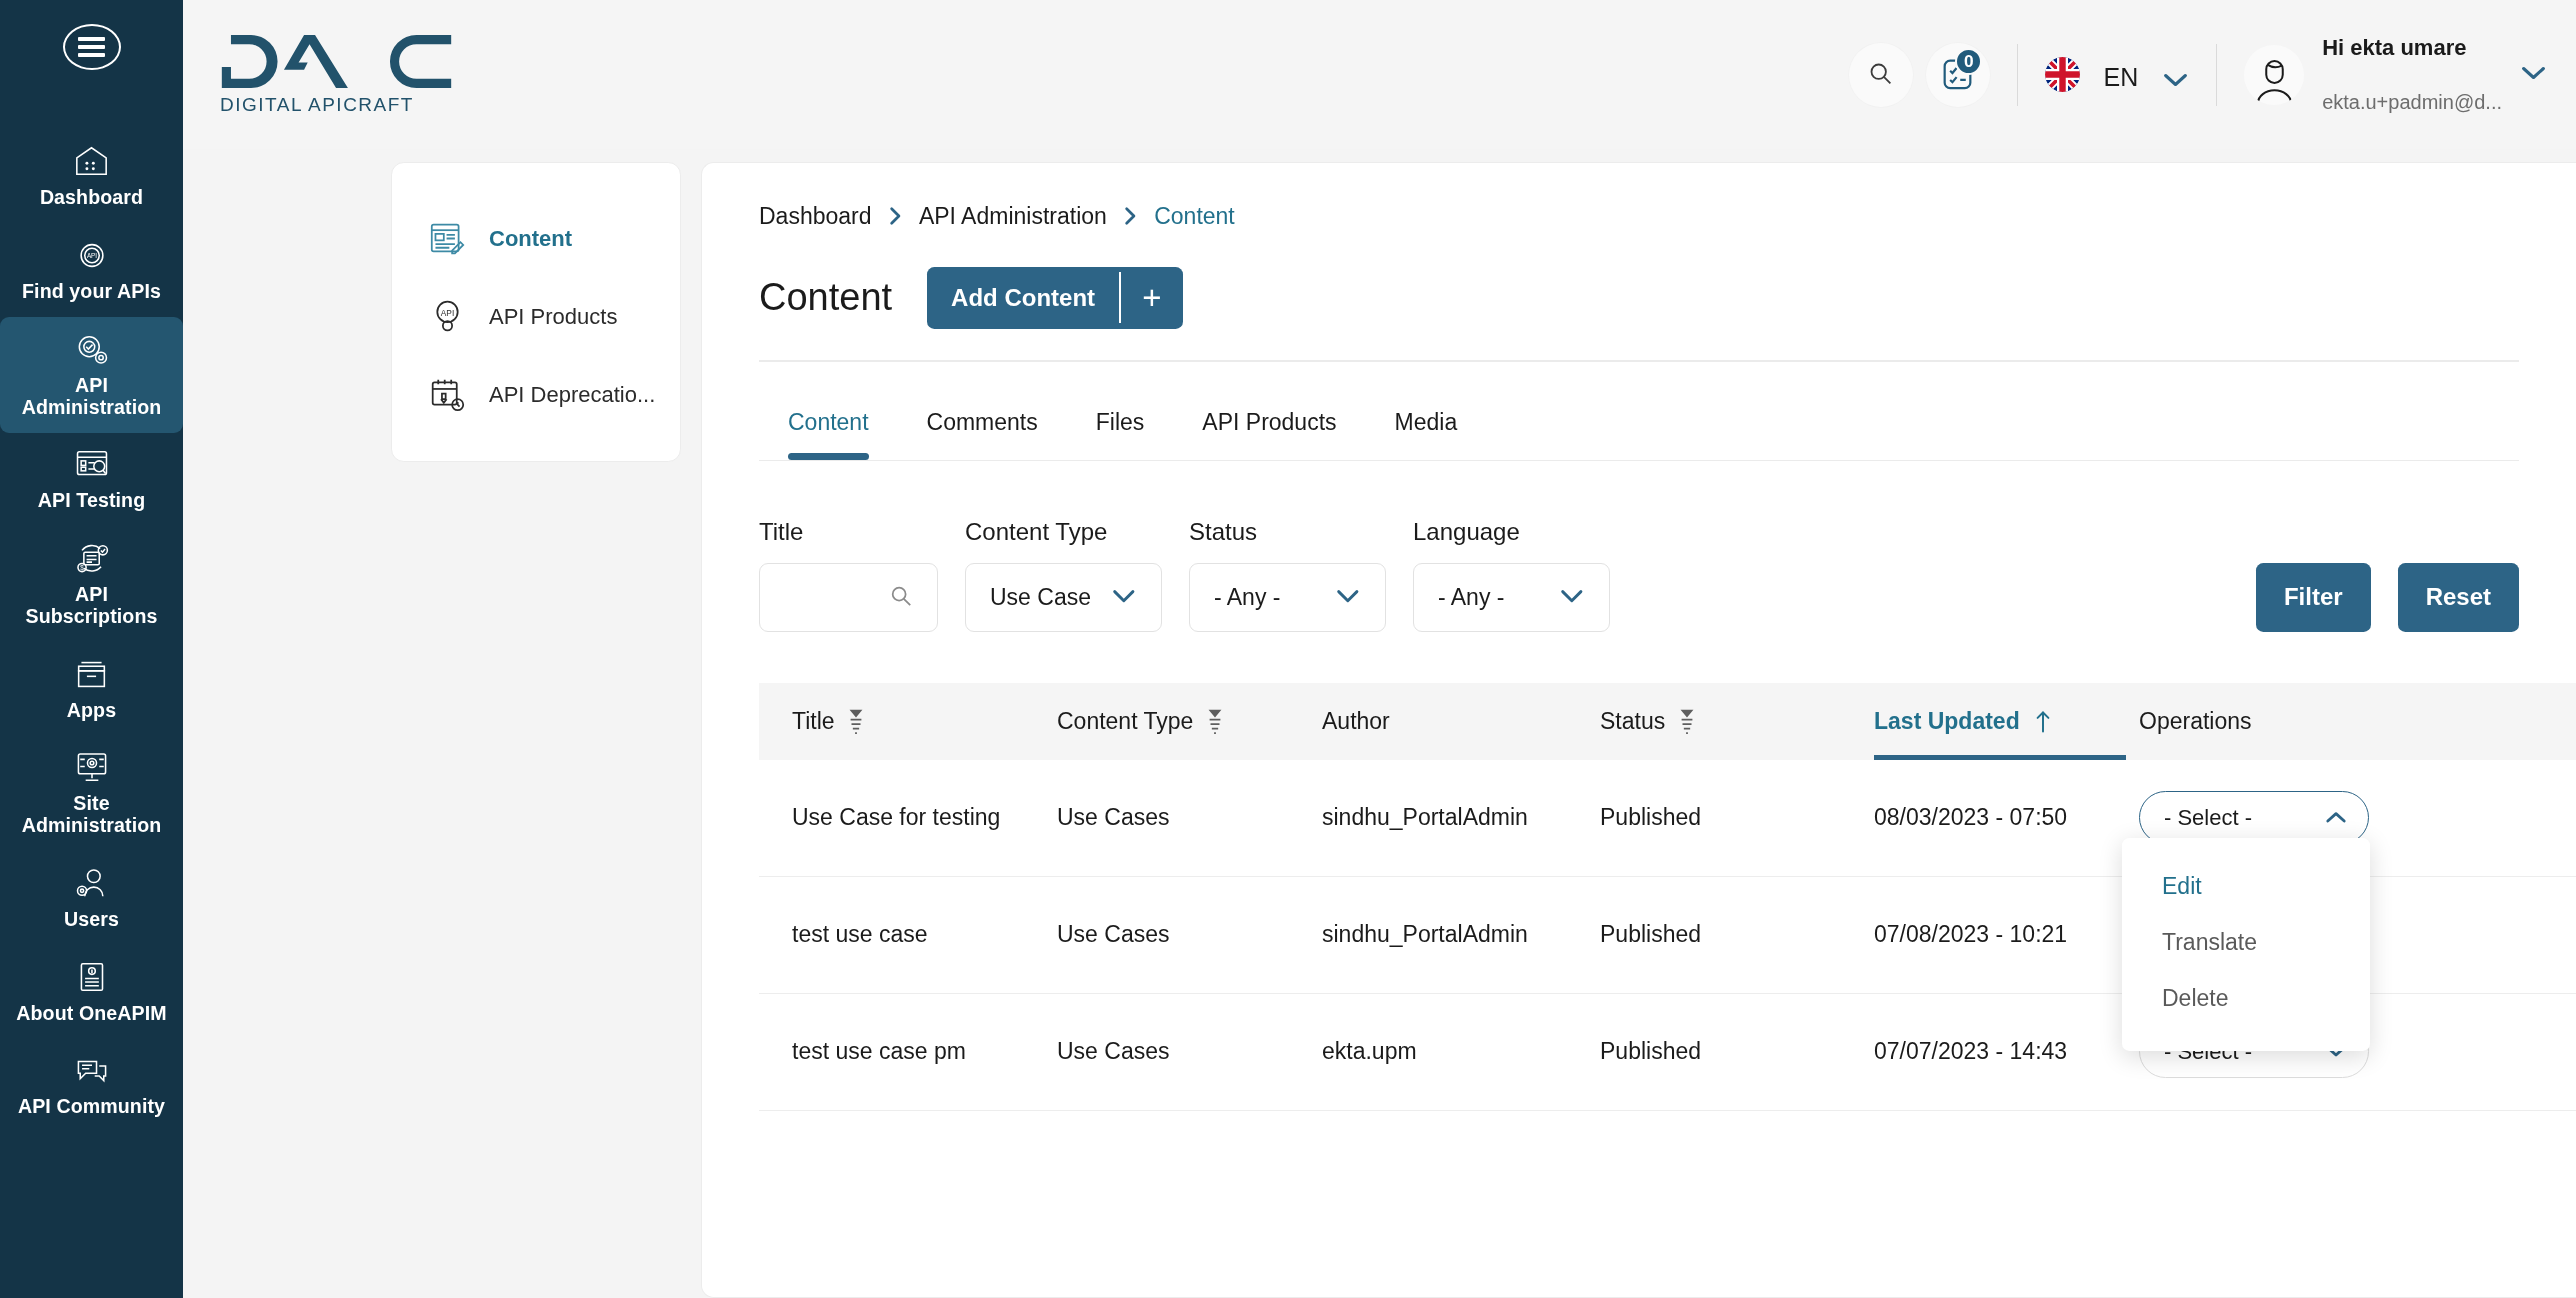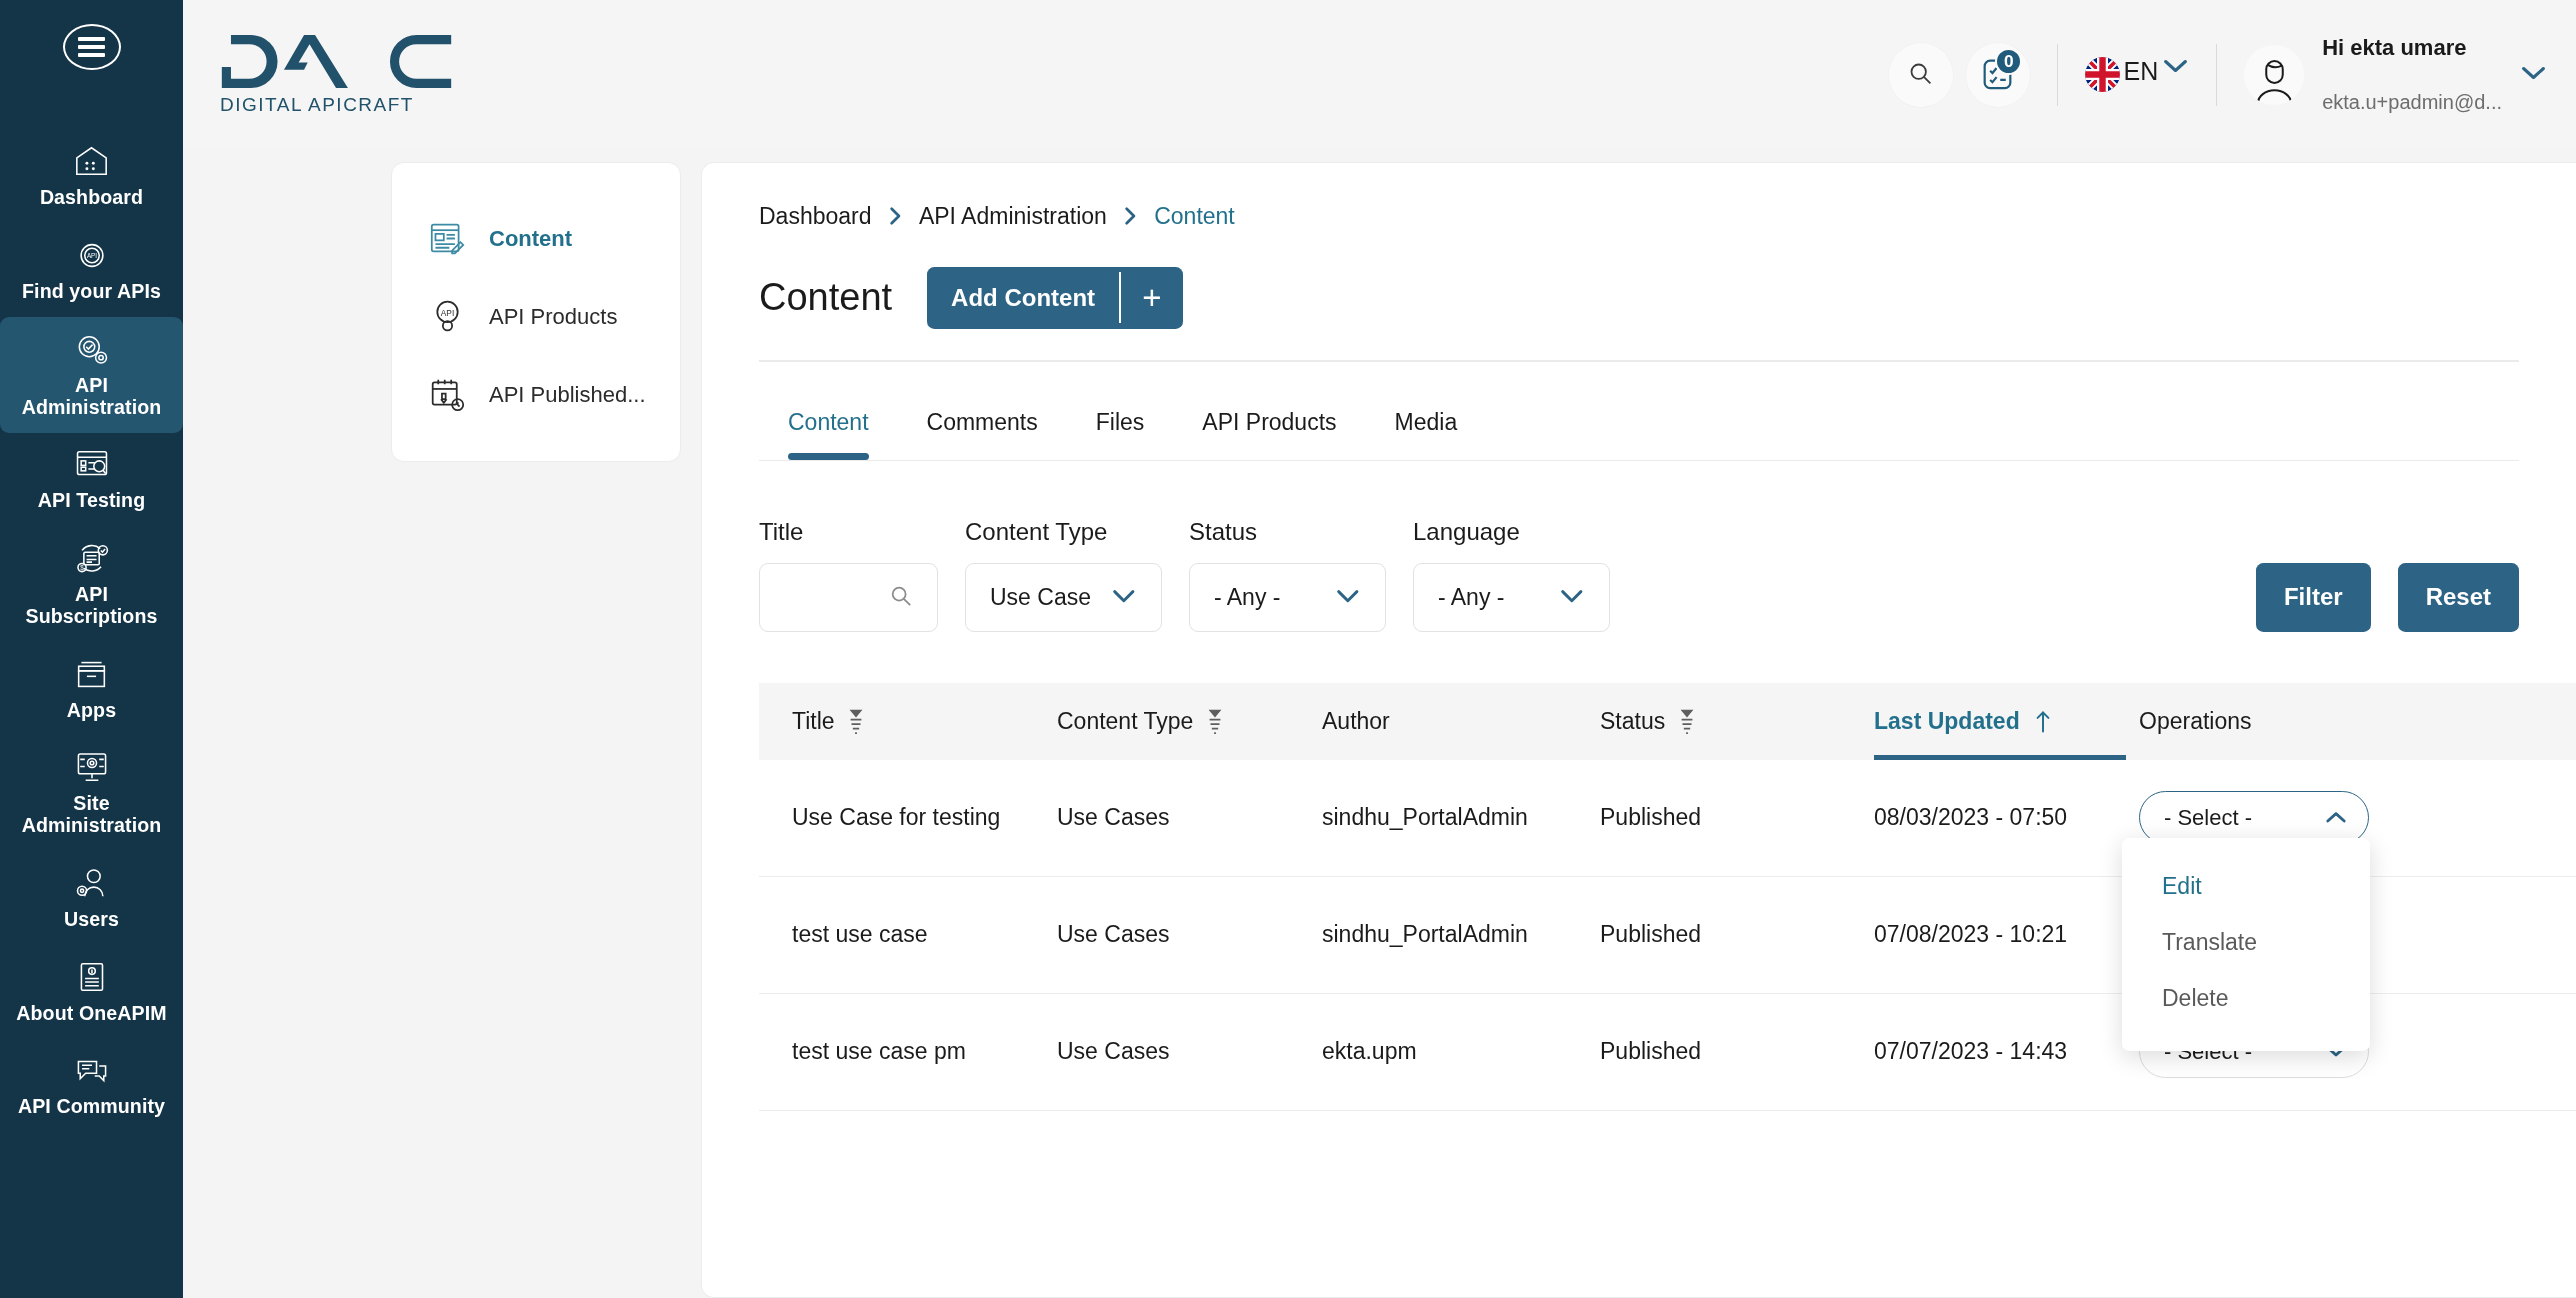--- a/index.html
+++ b/index.html
@@ -61,21 +61,21 @@
   .circ-btn + .circ-btn { margin-left: 12.8px; }
   .badge-wrap { position: relative; }
   .badge {
     position: absolute; top: 5.5px; right: 7.3px;
     min-width: 27px; height: 27px; border-radius: 13.7px;
     background: #215b7c; color: #fff; font-size: 17.3px; font-weight: 700;
     display: flex; align-items: center; justify-content: center; padding: 0 5.5px;
     border: 2.7px solid #fafafa;
   }
   .vsep { width: 0.9px; height: 62px; background: #dadada; margin: 0 27px; }
-  .lang { display: flex; align-items: flex-start; gap: 4px; cursor: pointer; }
+  .lang { display: flex; align-items: flex-end; gap: 24px; cursor: pointer; }
   .flag { width: 35px; height: 35px; border-radius: 50%; overflow: hidden; display: block; }
   .lang-label { font-size: 25px; color: #1b1b1b; }
   .chev { display: inline-block; }
   .user { display: flex; align-items: center; gap: 18px; cursor: pointer; }
   .avatar {
     width: 60px; height: 60px; border-radius: 50%; background: #fafafa;
     display: flex; align-items: flex-end; justify-content: center; overflow: hidden;
   }
   .user-text { display: flex; flex-direction: column; gap: 3.7px; }
   .user-name { font-size: 22px; font-weight: 700; color: #1b1b1b; }
@@ -443,21 +443,21 @@
           <span class="sicon">
             <svg width="37" height="37" viewBox="0 0 40 40" fill="none" stroke="#2b2b2b" stroke-width="1.9">
                 <rect x="4" y="7" width="26" height="24" rx="2"></rect>
                 <path d="M4 14 H30"></path>
                 <path d="M10 4 V9 M17 4 V9 M24 4 V9"></path>
                 <path d="M14 19 h4 v6 h-4 z M13 25 l3 4 l3 -4"></path>
                 <circle cx="31" cy="31" r="6"></circle>
                 <path d="M31 28 V31 L33 33"></path>
               </svg>
           </span>
-          <span class="slabel">API Published...</span>
+          <span class="slabel">API Deprecatio...</span>
         </div>
       </aside>
 
       <section class="main">
 
         <div class="crumbs">
           <a>Dashboard</a>
           <span class="crumb-sep">
             <svg width="14.6" height="22" viewBox="0 0 16 24" fill="none" stroke="#2d6486" stroke-width="3" stroke-linecap="round" stroke-linejoin="round">
                 <path d="M4 4 L12 12 L4 20"></path>

